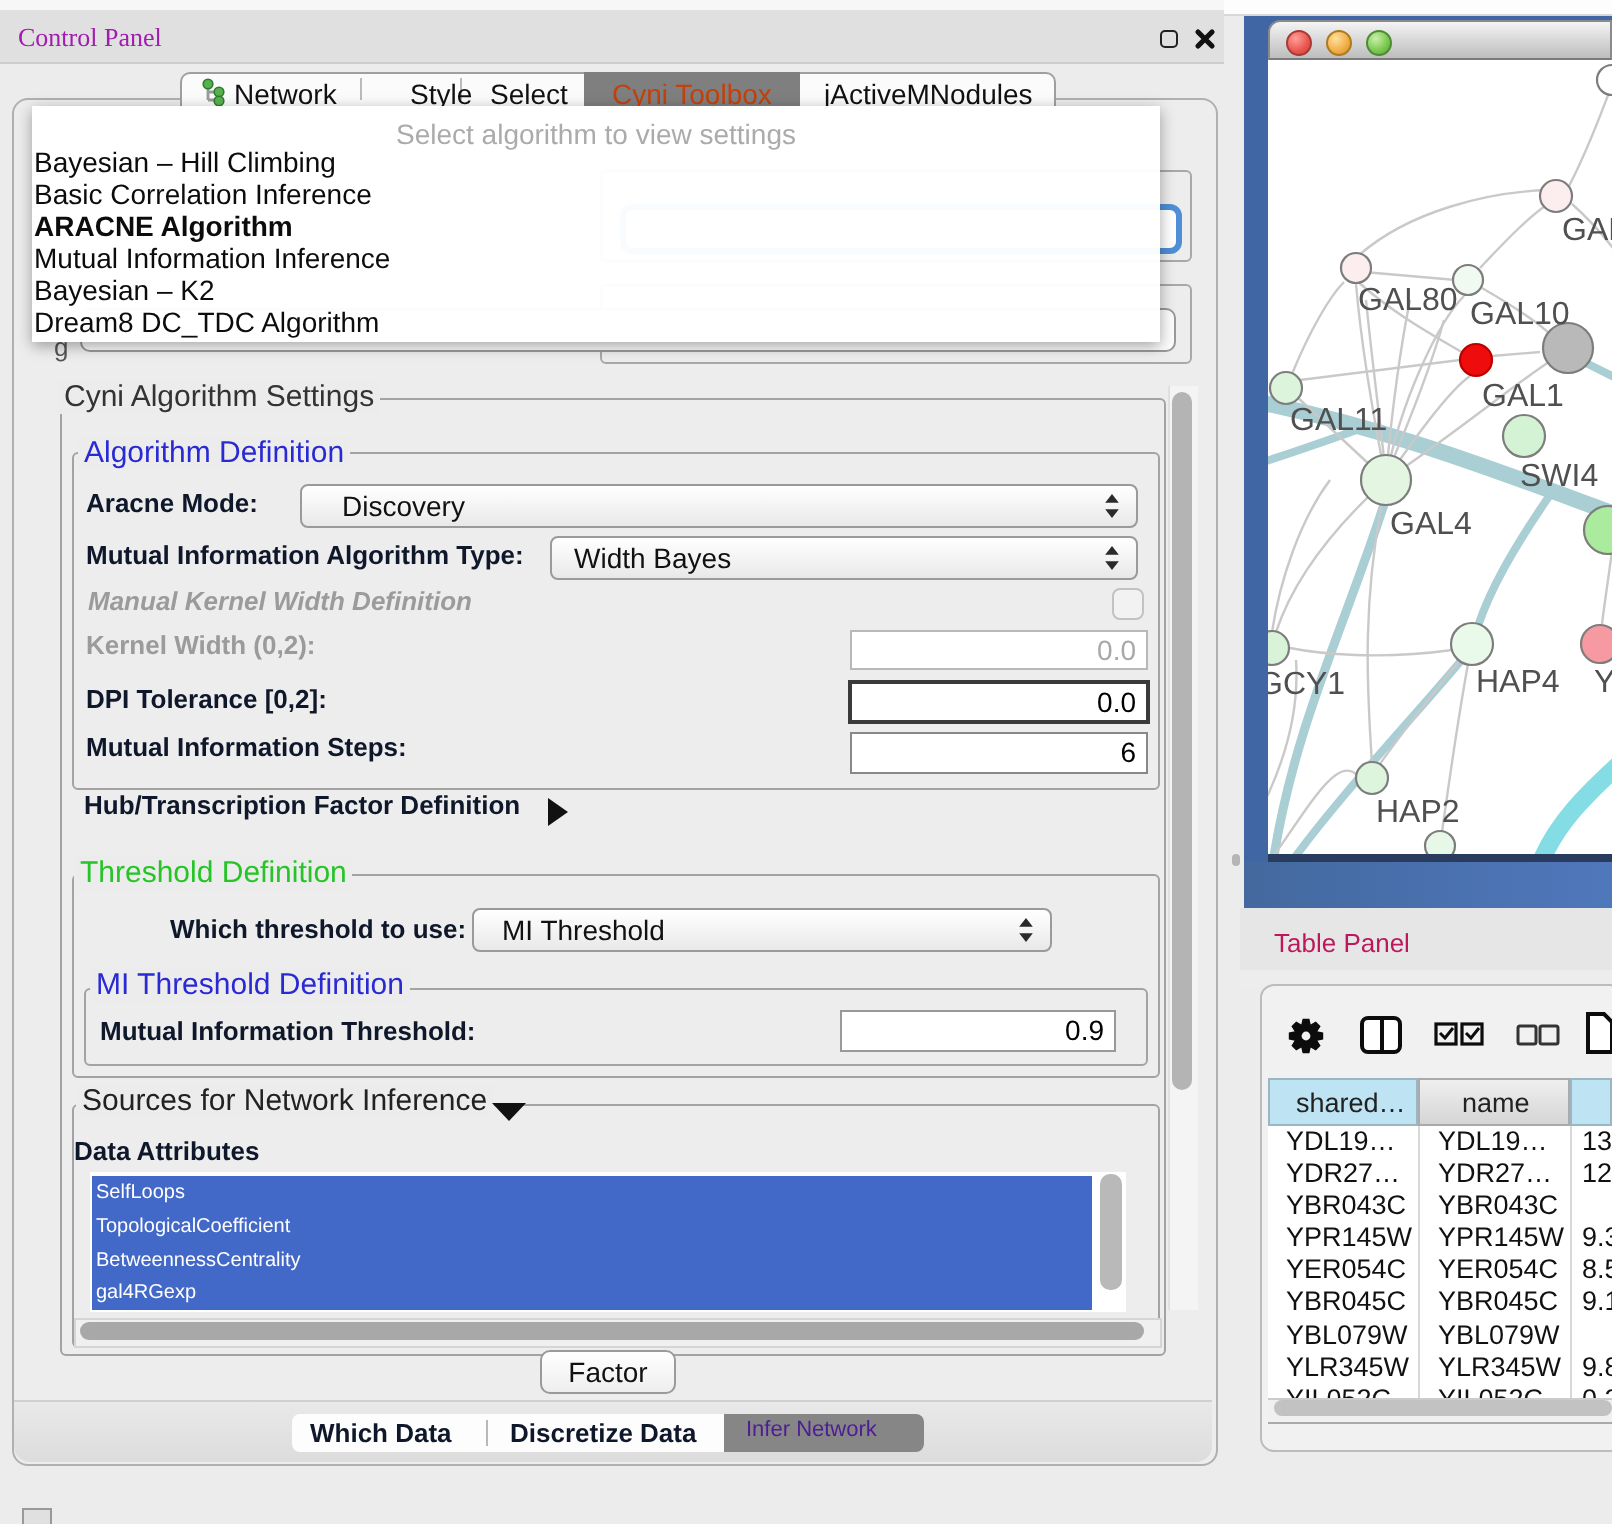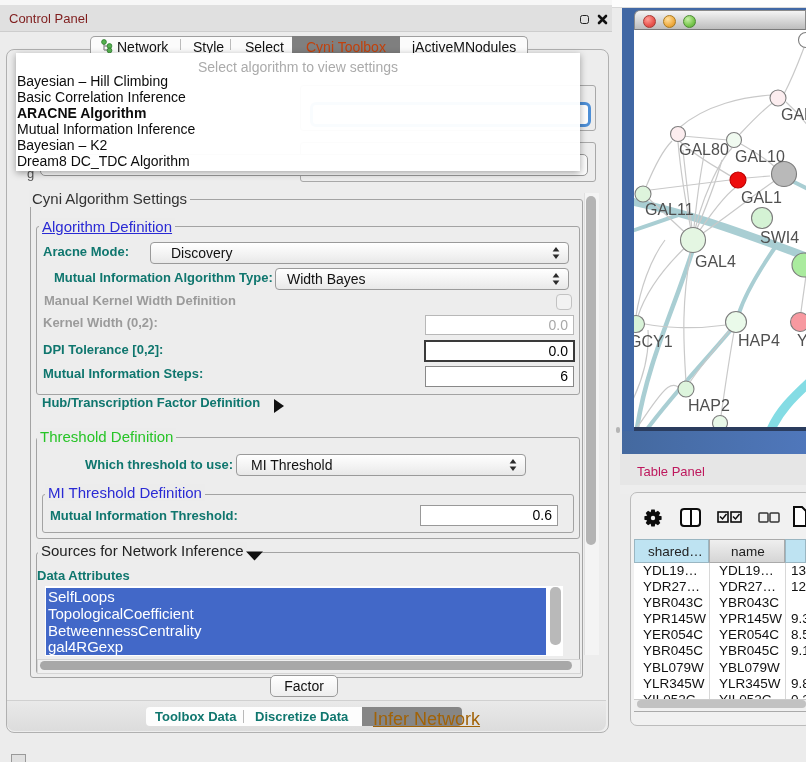--- a/index.html
+++ b/index.html
@@ -1,93 +1,93 @@
 <!DOCTYPE html>
 <html><head>
 <meta charset="utf-8">
 <style>
   html,body{margin:0;padding:0;}
   body{width:806px;height:762px;overflow:hidden;font-family:"Liberation Sans",sans-serif;background:#ececec;position:relative;}
   .abs{position:absolute;}
-  .lbl{font-size:13px;color:#0f766e;white-space:nowrap;}
+  .lbl{font-size:13px;color:#0f172a;white-space:nowrap;}
   .bold{font-weight:bold;}
   .gray{color:#9b9b9b;}
   .combo{position:absolute;background:linear-gradient(#ffffff,#f2f2f2 60%,#e8e8e8);border:1px solid #9a9a9a;border-radius:4px;font-size:14px;color:#111;}
   .combo .ctext{position:absolute;left:14px;top:2px;}
   .stepper{position:absolute;right:8px;top:4px;width:8px;height:12px;}
   .field{position:absolute;background:#ffffff;font-size:14px;text-align:right;}
   .groupbox{position:absolute;border:1px solid #a3a3a3;border-radius:3px;}
   .tablbl{position:absolute;font-size:14px;color:#111;white-space:nowrap;}
   .grouplbl{position:absolute;font-size:15px;background:#ececec;padding:0 3px;white-space:nowrap;}
 </style>
 </head>
 <body>
 
 <div class="abs" style="left:0;top:0;width:612px;height:5px;background:#f7f7f7;"></div>
 <div class="abs" style="left:0;top:5px;width:612px;height:26px;background:#e0e0e0;border-bottom:1px solid #cdcdcd;"></div>
-<div class="abs lbl" style="left:9px;top:11px;color:#7f1d1d;">Control Panel</div>
+<div class="abs lbl" style="left:9px;top:11px;color:#a21caf;font-family:Liberation Serif, serif;">Control Panel</div>
 <div class="abs" style="left:580px;top:15px;width:7px;height:7px;border:1.8px solid #222;border-radius:2.5px;"></div>
 <svg class="abs" style="left:597px;top:14px;" width="11" height="11" viewBox="0 0 11 11">
     <path d="M2 2 L9 9 M9 2 L2 9" stroke="#111" stroke-width="2.6" stroke-linecap="round"></path>
   </svg>
 
 <div class="abs" style="left:6px;top:49px;width:601px;height:682px;border:1px solid #b0b0b0;border-radius:8px;background:#ededed;"></div>
 
 <div class="abs" style="left:7px;top:700px;width:599px;height:30px;background:linear-gradient(#e9e9e9,#dcdcdc);border-top:1px solid #d0d0d0;border-radius:0 0 8px 8px;"></div>
 
 <div class="abs" style="left:90px;top:36px;width:436px;height:16px;background:#fbfbfb;border:1px solid #9f9f9f;border-bottom:none;border-radius:5px 5px 0 0;"></div>
 <div class="abs" style="left:292px;top:36px;width:108px;height:17px;background:#7f7f7f;"></div>
 <div class="abs" style="left:180px;top:39px;width:1px;height:11px;background:#bbb;"></div>
 <div class="abs" style="left:230px;top:39px;width:1px;height:11px;background:#bbb;"></div>
 <svg class="abs" style="left:100px;top:39px;" width="13" height="15" viewBox="0 0 13 15">
   <path d="M4 4 L4 11 M4 7 L9 7 M4 11 L9 11" stroke="#9a9a9a" stroke-width="1.4" fill="none"></path>
   <circle cx="4" cy="3" r="2.4" fill="#55b24f" stroke="#2d7b2d" stroke-width="0.8"></circle>
   <circle cx="9.5" cy="7" r="2.4" fill="#55b24f" stroke="#2d7b2d" stroke-width="0.8"></circle>
   <circle cx="9.5" cy="11.5" r="2.4" fill="#55b24f" stroke="#2d7b2d" stroke-width="0.8"></circle>
 </svg>
 <div class="abs tablbl" style="left:117px;top:39px;">Network</div>
-<div class="abs tablbl" style="left:193px;top:39px;">Style</div>
+<div class="abs tablbl" style="left:205px;top:39px;">Style</div>
 <div class="abs tablbl" style="left:245px;top:39px;">Select</div>
 <div class="abs tablbl" style="left:306px;top:39px;color:#c2410c;">Cyni Toolbox</div>
 <div class="abs tablbl" style="left:412px;top:39px;">jActiveMNodules</div>
 
 <div class="abs" style="left:300px;top:85px;width:294px;height:44px;border:1px solid #a8a8a8;border-radius:3px;"></div>
 <div class="abs" style="left:300px;top:142px;width:294px;height:38px;border:1px solid #a8a8a8;border-radius:3px;"></div>
 <div class="abs" style="left:310px;top:102px;width:275px;height:19px;background:#fff;border:3px solid #4e8fd6;border-radius:6px;"></div>
 <div class="abs" style="left:40px;top:154px;width:546px;height:20px;background:#fcfcfc;border:1.5px solid #999;border-radius:5px;"></div>
 <div class="abs lbl" style="left:27px;top:166px;color:#555;">g</div>
 
 <div class="abs" style="left:584px;top:193px;width:14px;height:462px;background:#f4f4f4;border-left:1px solid #e0e0e0;"></div>
 <div class="abs" style="left:586px;top:196px;width:10px;height:349px;background:#b4b4b4;border-radius:5px;"></div>
 
 <div class="groupbox" style="left:30px;top:199px;width:551px;height:477px;"></div>
 <div class="grouplbl" style="left:29px;top:190px;color:#333;">Cyni Algorithm Settings</div>
 
 <div class="groupbox" style="left:36px;top:226px;width:542px;height:167px;"></div>
-<div class="grouplbl" style="left:39px;top:218px;color:#2a2ad4;text-decoration:underline;">Algorithm Definition</div>
+<div class="grouplbl" style="left:39px;top:218px;color:#2a2ad4;">Algorithm Definition</div>
 
 <div class="abs lbl bold" style="left:43px;top:244px;">Aracne Mode:</div>
 <div class="combo" style="left:150px;top:242px;width:417px;height:20px;">
     <span class="ctext" style="left:20px;">Discovery</span>
   <svg class="stepper" viewBox="0 0 8 12">
       <path d="M4 0 L7.4 4.4 H0.6 Z" fill="#2a2a2a"></path>
       <path d="M4 12 L7.4 7.6 H0.6 Z" fill="#2a2a2a"></path>
     </svg>
   </div>
 
-<div class="abs lbl bold" style="left:54px;top:270px;">Mutual Information Algorithm Type:</div>
+<div class="abs lbl bold" style="left:43px;top:270px;">Mutual Information Algorithm Type:</div>
 <div class="combo" style="left:275px;top:268px;width:292px;height:20px;">
     <span class="ctext" style="left:11px;">Width Bayes</span>
   <svg class="stepper" viewBox="0 0 8 12">
       <path d="M4 0 L7.4 4.4 H0.6 Z" fill="#2a2a2a"></path>
       <path d="M4 12 L7.4 7.6 H0.6 Z" fill="#2a2a2a"></path>
     </svg>
   </div>
 
-<div class="abs lbl bold gray" style="left:44px;top:293px;">Manual Kernel Width Definition</div>
+<div class="abs lbl bold gray" style="left:44px;top:293px;font-style:italic;">Manual Kernel Width Definition</div>
 <div class="abs" style="left:556px;top:294px;width:14px;height:14px;background:#f2f2f2;border:1px solid #c2c2c2;border-radius:4px;"></div>
 
 <div class="abs lbl bold gray" style="left:43px;top:315px;">Kernel Width (0,2):</div>
 <div class="field" style="left:425px;top:315px;width:142px;height:17px;border:1px solid #b8b8b8;color:#a8a8a8;padding:1px 5px 0 0;">0.0</div>
 
 <div class="abs lbl bold" style="left:43px;top:342px;">DPI Tolerance [0,2]:</div>
 <div class="field" style="left:424px;top:340px;width:142px;height:17px;border:2px solid #3a3a3a;color:#000;padding:1px 5px 0 0;">0.0</div>
 
 <div class="abs lbl bold" style="left:43px;top:366px;">Mutual Information Steps:</div>
 <div class="field" style="left:425px;top:366px;width:142px;height:18px;border:1px solid #888;color:#000;padding:1px 5px 0 0;">6</div>
@@ -105,46 +105,46 @@
     <span class="ctext">MI Threshold</span>
   <svg class="stepper" viewBox="0 0 8 12">
       <path d="M4 0 L7.4 4.4 H0.6 Z" fill="#2a2a2a"></path>
       <path d="M4 12 L7.4 7.6 H0.6 Z" fill="#2a2a2a"></path>
     </svg>
   </div>
 
 <div class="groupbox" style="left:42px;top:494px;width:530px;height:37px;"></div>
 <div class="grouplbl" style="left:45px;top:484px;color:#2a2ad4;">MI Threshold Definition</div>
 <div class="abs lbl bold" style="left:50px;top:508px;">Mutual Information Threshold:</div>
-<div class="field" style="left:420px;top:505px;width:131px;height:18px;border:1px solid #999;color:#000;padding:1px 5px 0 0;">0.6</div>
+<div class="field" style="left:420px;top:505px;width:131px;height:18px;border:1px solid #999;color:#000;padding:1px 5px 0 0;">0.9</div>
 
 <div class="groupbox" style="left:36px;top:552px;width:542px;height:120px;"></div>
 <div class="grouplbl" style="left:38px;top:542px;color:#222;">Sources for Network Inference</div>
 <svg class="abs" style="left:246px;top:551px;" width="17" height="10" viewBox="0 0 17 10">
     <path d="M0 0.5 L17 0.5 L8.5 9.5 Z" fill="#111"></path>
   </svg>
 
 <div class="abs lbl bold" style="left:37px;top:568px;">Data Attributes</div>
 
 <div class="abs" style="left:45px;top:586px;width:518px;height:70px;background:#ffffff;"></div>
 <div class="abs" style="left:46px;top:588px;width:500px;height:67px;background:#4268c8;"></div>
-<div class="abs" style="left:48px;top:589px;width:490px;font-size:15px;line-height:16.8px;color:#fff;">SelfLoops<br>TopologicalCoefficient<br>BetweennessCentrality<br>gal4RGexp</div>
+<div class="abs" style="left:48px;top:589px;width:490px;font-size:10px;line-height:16.8px;color:#fff;">SelfLoops<br>TopologicalCoefficient<br>BetweennessCentrality<br>gal4RGexp</div>
 <div class="abs" style="left:550px;top:587px;width:11px;height:58px;background:#b9b9b9;border-radius:5px;"></div>
 
 <div class="abs" style="left:37px;top:659px;width:542px;height:13px;background:#f0f0f0;border:1px solid #d5d5d5;"></div>
 <div class="abs" style="left:40px;top:661px;width:532px;height:9px;background:#a8a8a8;border-radius:5px;"></div>
 
 <div class="abs" style="left:270px;top:675px;width:66px;height:20px;background:linear-gradient(#ffffff,#eeeeee);border:1px solid #9a9a9a;border-radius:5px;text-align:center;font-size:14px;color:#111;line-height:20px;">Factor</div>
 
 <div class="abs" style="left:146px;top:707px;width:316px;height:19px;background:#fdfdfd;border-radius:4px;"></div>
 <div class="abs" style="left:362px;top:707px;width:100px;height:19px;background:#868686;border-radius:0 4px 4px 0;"></div>
 <div class="abs" style="left:243px;top:710px;width:1px;height:13px;background:#b9b9b9;"></div>
-<div class="abs lbl bold" style="left:155px;top:709px;">Toolbox Data</div>
+<div class="abs lbl bold" style="left:155px;top:709px;">Which Data</div>
 <div class="abs lbl bold" style="left:255px;top:709px;">Discretize Data</div>
-<div class="abs" style="left:373px;top:709px;color:#a16207;font-size:18px;white-space:nowrap;text-decoration:underline;">Infer Network</div>
+<div class="abs" style="left:373px;top:709px;color:#4c1d95;font-size:11px;white-space:nowrap;">Infer Network</div>
 
 <div class="abs" style="left:11px;top:754px;width:13px;height:12px;border:1px solid #999;background:#e0e0e0;"></div>
 
 <div class="abs" style="left:16px;top:53px;width:564px;height:118px;background:rgba(255,255,255,0.97);box-shadow:0 2px 7px rgba(0,0,0,0.35);"></div>
 <div class="abs" style="left:16px;top:59px;width:564px;text-align:center;font-size:14px;color:#ababab;">Select algorithm to view settings</div>
 <div class="abs" style="left:17px;top:73px;font-size:14px;line-height:16px;color:#0c0c0c;white-space:nowrap;">Bayesian – Hill Climbing<br>Basic Correlation Inference<br><span class="bold">ARACNE Algorithm</span><br>Mutual Information Inference<br>Bayesian – K2<br>Dream8 DC_TDC Algorithm</div>
 
 <div class="abs" style="left:616px;top:427px;width:4px;height:6px;background:#b5b5b5;border-radius:2px;"></div>
 
 <div class="abs" style="left:612px;top:0;width:194px;height:7px;background:#fdfdfd;border-bottom:1px solid #d8d8d8;"></div>

